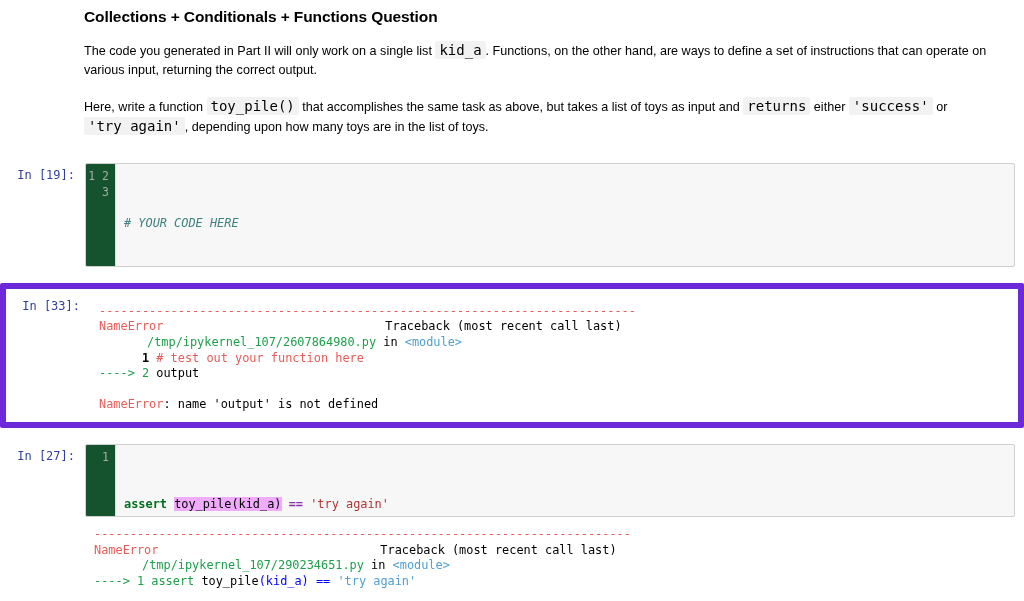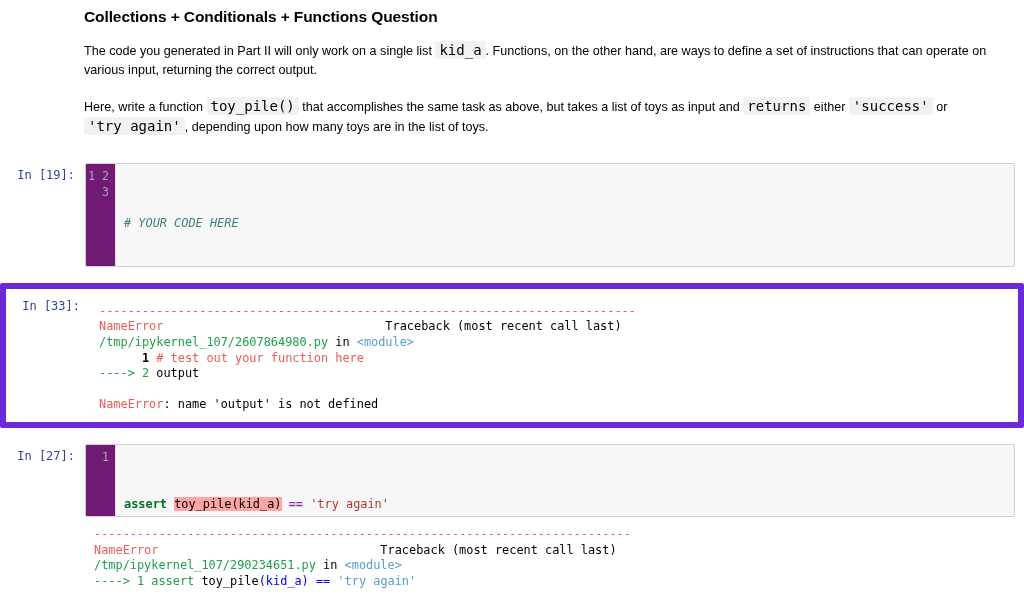--- a/index.html
+++ b/index.html
@@ -90,21 +90,21 @@
     display: flex;
     background: #f7f7f7;
     border: 1px solid #cfcfcf;
     border-radius: 2px;
     overflow: hidden;
   }
   .gutter {
     flex: 0 0 30px;
     width: 30px;
     box-sizing: border-box;
-    background: #701a75;
+    background: #14532d;
     border-right: 1px solid #dddddd;
     text-align: right;
     padding: 4px 6px 4px 0;
     font-family: "DejaVu Sans Mono", "Liberation Mono", monospace;
     font-size: 11.5px;
     line-height: 16px;
     color: #aaaaaa;
     user-select: none;
   }
   .code {
@@ -118,36 +118,36 @@
     overflow: hidden;
     margin-top: 47px;
   }
 
   
   .tok-comment { color: #408080; font-style: italic; }
   .tok-kw      { color: #007020; font-weight: bold; }
   .tok-str     { color: #b23434; }
   .tok-op      { color: #8b2fa8; font-weight: bold; }
   .tok-plain   { color: #000000; }
-  .sel-hl      { background: #fca5a5; }
+  .sel-hl      { background: #f0abfc; }
 
   
   .output {
     padding: 10px 0 4px 9px;
     font-family: "DejaVu Sans Mono", "Liberation Mono", monospace;
     font-size: 11.9px;
     line-height: 15.6px;
     white-space: pre;
     color: #000;
     background: #ffffff;
   }
   .tb-rule   { color: #e75c58; }
   .tb-err    { color: #e75c58; }
   .tb-label  { color: #000000; }
-  .tb-path   { color: #1e9e4a; }
+  .tb-path   { color: #1e9e4a; margin-left: 48px; }
   .tb-module { color: #51a0cf; }
   .tb-lineno { color: #000000; font-weight: bold; }
   .tb-comment{ color: #e75c58; }
   .tb-arrow  { color: #1e9e4a; }
   .tb-green  { color: #1e9e4a; }
   .tb-blue   { color: #0000ff; }
   .tb-lblue  { color: #51a0cf; }
   .tb-black  { color: #000000; }
   .blank { display: block; height: 15.6px; }
 

